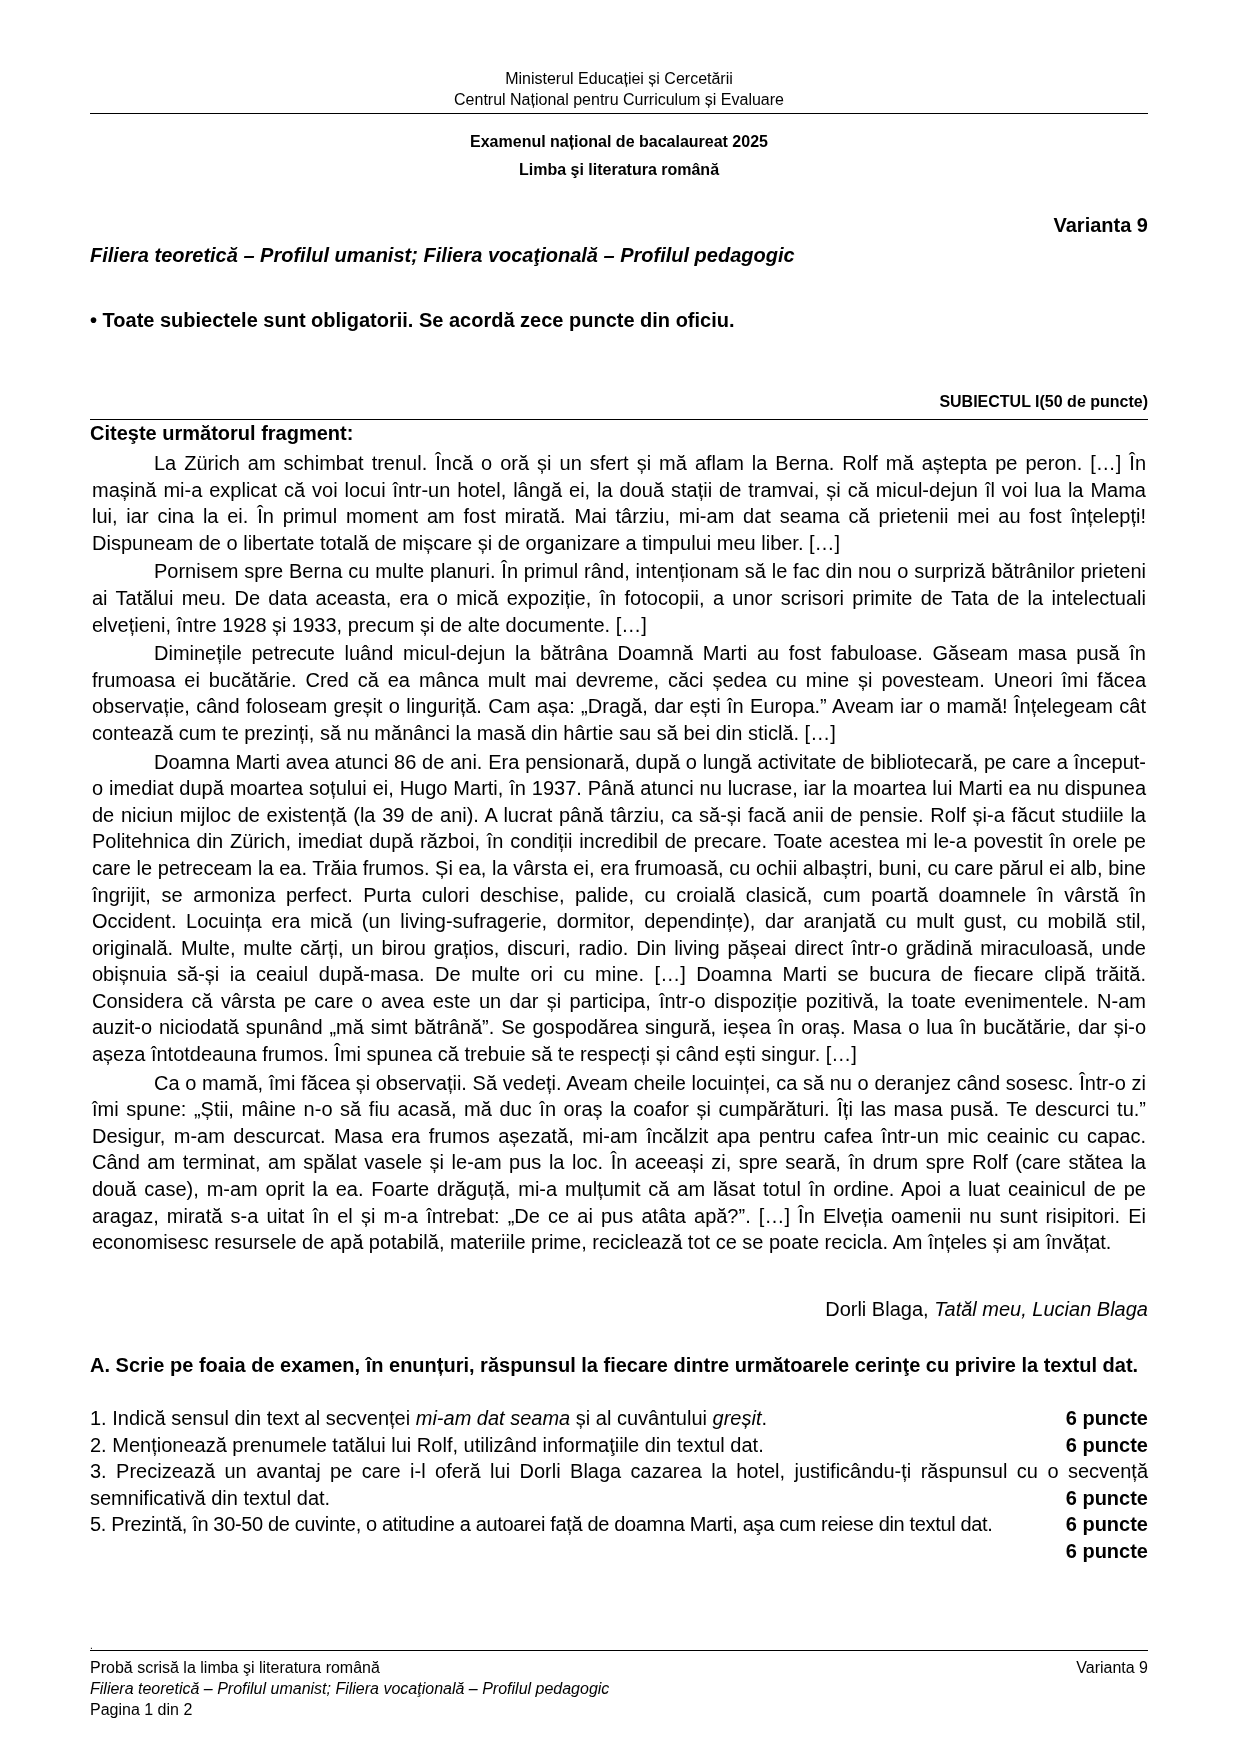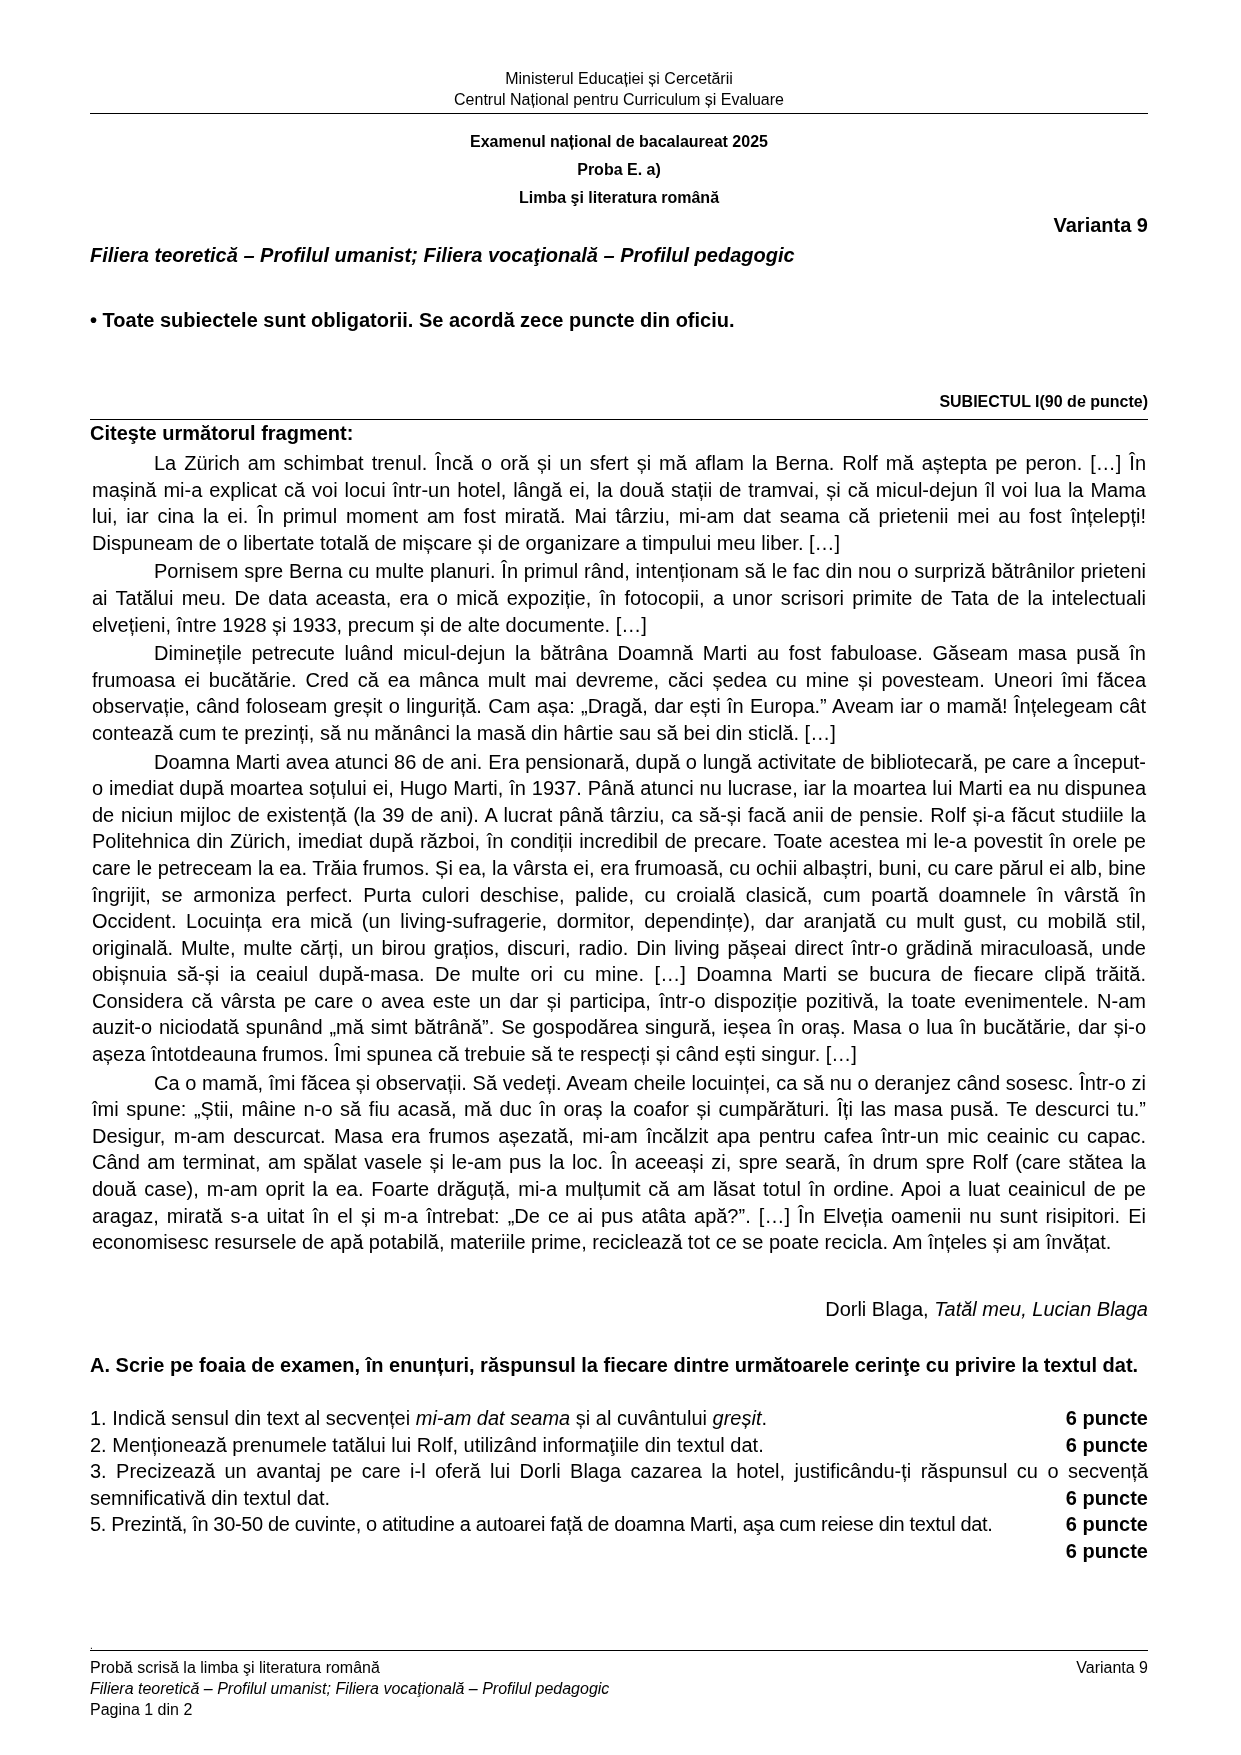--- a/index.html
+++ b/index.html
@@ -37,33 +37,32 @@
 <div class="page">
 
   <div class="hdr-top">
     <div>Ministerul Educației și Cercetării</div>
     <div>Centrul Național pentru Curriculum și Evaluare</div>
   </div>
   <div class="hdr-rule"></div>
 
   <div class="title-block">
     <div>Examenul național de bacalaureat 2025</div>
-    <div>Proba E. a)</div>
     <div>Limba şi literatura română</div>
   </div>
   <div class="varianta">Varianta 9</div>
   <div class="filiera">Filiera teoretică – Profilul umanist; Filiera vocaţională – Profilul pedagogic</div>
 
   <div class="rules">
     <div>• Toate subiectele sunt obligatorii. Se acordă zece puncte din oficiu.</div>
   </div>
 
   <div class="subiect">
     <span>SUBIECTUL I</span>
-    <span>(90 de puncte)</span>
+    <span>(50 de puncte)</span>
   </div>
   <div class="subiect-rule"></div>
   <div class="citeste">Citeşte următorul fragment:</div>
 
   <div class="text">
     <p>La Zürich am schimbat trenul. Încă o oră și un sfert și mă aflam la Berna. Rolf mă aștepta pe peron. […] În mașină mi-a explicat că voi locui într-un hotel, lângă ei, la două stații de tramvai, și că micul-dejun îl voi lua la Mama lui, iar cina la ei. În primul moment am fost mirată. Mai târziu, mi-am dat seama că prietenii mei au fost înțelepți! Dispuneam de o libertate totală de mișcare și de organizare a timpului meu liber. […]</p>
     <p>Pornisem spre Berna cu multe planuri. În primul rând, intenționam să le fac din nou o surpriză bătrânilor prieteni ai Tatălui meu. De data aceasta, era o mică expoziție, în fotocopii, a unor scrisori primite de Tata de la intelectuali elvețieni, între 1928 și 1933, precum și de alte documente. […]</p>
     <p>Diminețile petrecute luând micul-dejun la bătrâna Doamnă Marti au fost fabuloase. Găseam masa pusă în frumoasa ei bucătărie. Cred că ea mânca mult mai devreme, căci ședea cu mine și povesteam. Uneori îmi făcea observație, când foloseam greșit o linguriță. Cam așa: „Dragă, dar ești în Europa.” Aveam iar o mamă! Înțelegeam cât contează cum te prezinți, să nu mănânci la masă din hârtie sau să bei din sticlă. […]</p>
     <p>Doamna Marti avea atunci 86 de ani. Era pensionară, după o lungă activitate de bibliotecară, pe care a început-o imediat după moartea soțului ei, Hugo Marti, în 1937. Până atunci nu lucrase, iar la moartea lui Marti ea nu dispunea de niciun mijloc de existență (la 39 de ani). A lucrat până târziu, ca să-și facă anii de pensie. Rolf și-a făcut studiile la Politehnica din Zürich, imediat după război, în condiții incredibil de precare. Toate acestea mi le-a povestit în orele pe care le petreceam la ea. Trăia frumos. Și ea, la vârsta ei, era frumoasă, cu ochii albaștri, buni, cu care părul ei alb, bine îngrijit, se armoniza perfect. Purta culori deschise, palide, cu croială clasică, cum poartă doamnele în vârstă în Occident. Locuința era mică (un living-sufragerie, dormitor, dependințe), dar aranjată cu mult gust, cu mobilă stil, originală. Multe, multe cărți, un birou grațios, discuri, radio. Din living pășeai direct într-o grădină miraculoasă, unde obișnuia să-și ia ceaiul după-masa. De multe ori cu mine. […] Doamna Marti se bucura de fiecare clipă trăită. Considera că vârsta pe care o avea este un dar și participa, într-o dispoziție pozitivă, la toate evenimentele. N-am auzit-o niciodată spunând „mă simt bătrână”. Se gospodărea singură, ieșea în oraș. Masa o lua în bucătărie, dar și-o așeza întotdeauna frumos. Îmi spunea că trebuie să te respecți și când ești singur. […]</p>
     <p>Ca o mamă, îmi făcea și observații. Să vedeți. Aveam cheile locuinței, ca să nu o deranjez când sosesc. Într-o zi îmi spune: „Știi, mâine n-o să fiu acasă, mă duc în oraș la coafor și cumpărături. Îți las masa pusă. Te descurci tu.” Desigur, m-am descurcat. Masa era frumos așezată, mi-am încălzit apa pentru cafea într-un mic ceainic cu capac. Când am terminat, am spălat vasele și le-am pus la loc. În aceeași zi, spre seară, în drum spre Rolf (care stătea la două case), m-am oprit la ea. Foarte drăguță, mi-a mulțumit că am lăsat totul în ordine. Apoi a luat ceainicul de pe aragaz, mirată s-a uitat în el și m-a întrebat: „De ce ai pus atâta apă?”. […] În Elveția oamenii nu sunt risipitori. Ei economisesc resursele de apă potabilă, materiile prime, reciclează tot ce se poate recicla. Am înțeles și am învățat.</p>

